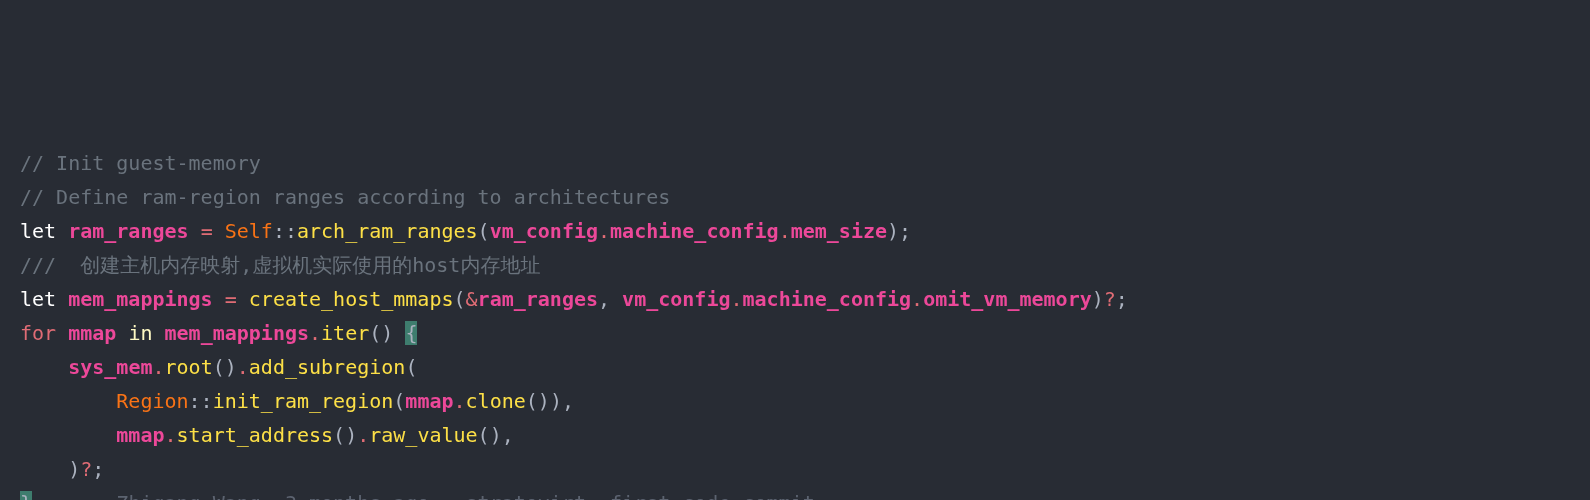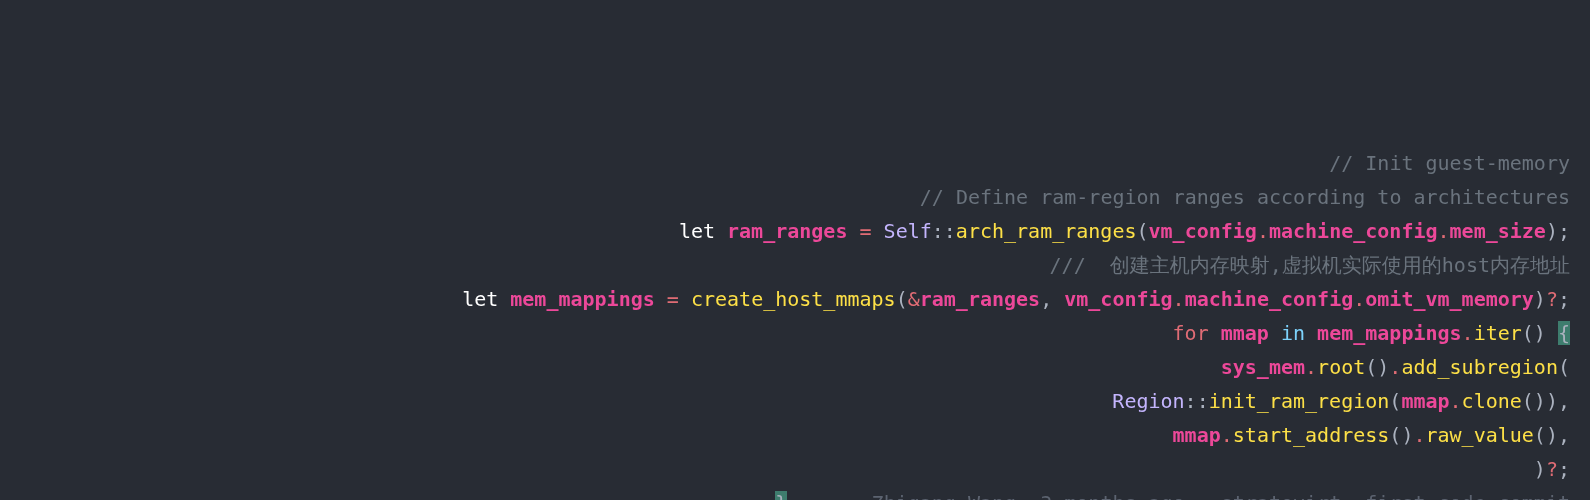--- a/index.html
+++ b/index.html
@@ -13,40 +13,39 @@
       font-size: 20px;
       line-height: 1.7;
       color: #abb2bf;
       padding: 10px 20px;
       white-space: pre;
       overflow-x: auto;
     }
     .code-line {
       display: block;
       min-height: 34px;
-      text-align: right;
     }
     .comment {
       color: #6a737d;
     }
     .keyword-let {
       color: #ffffff;
     }
     .keyword-for {
       color: #e06c75;
     }
     .keyword-in {
-      color: #7dd3fc;
+      color: #fef9c3;
     }
     .variable {
       color: #ec4899;
       font-weight: bold;
     }
     .type {
-      color: #c4b5fd;
+      color: #f97316;
     }
     .function {
       color: #fde047;
     }
     .operator {
       color: #e06c75;
     }
     .punct {
       color: #abb2bf;
     }

